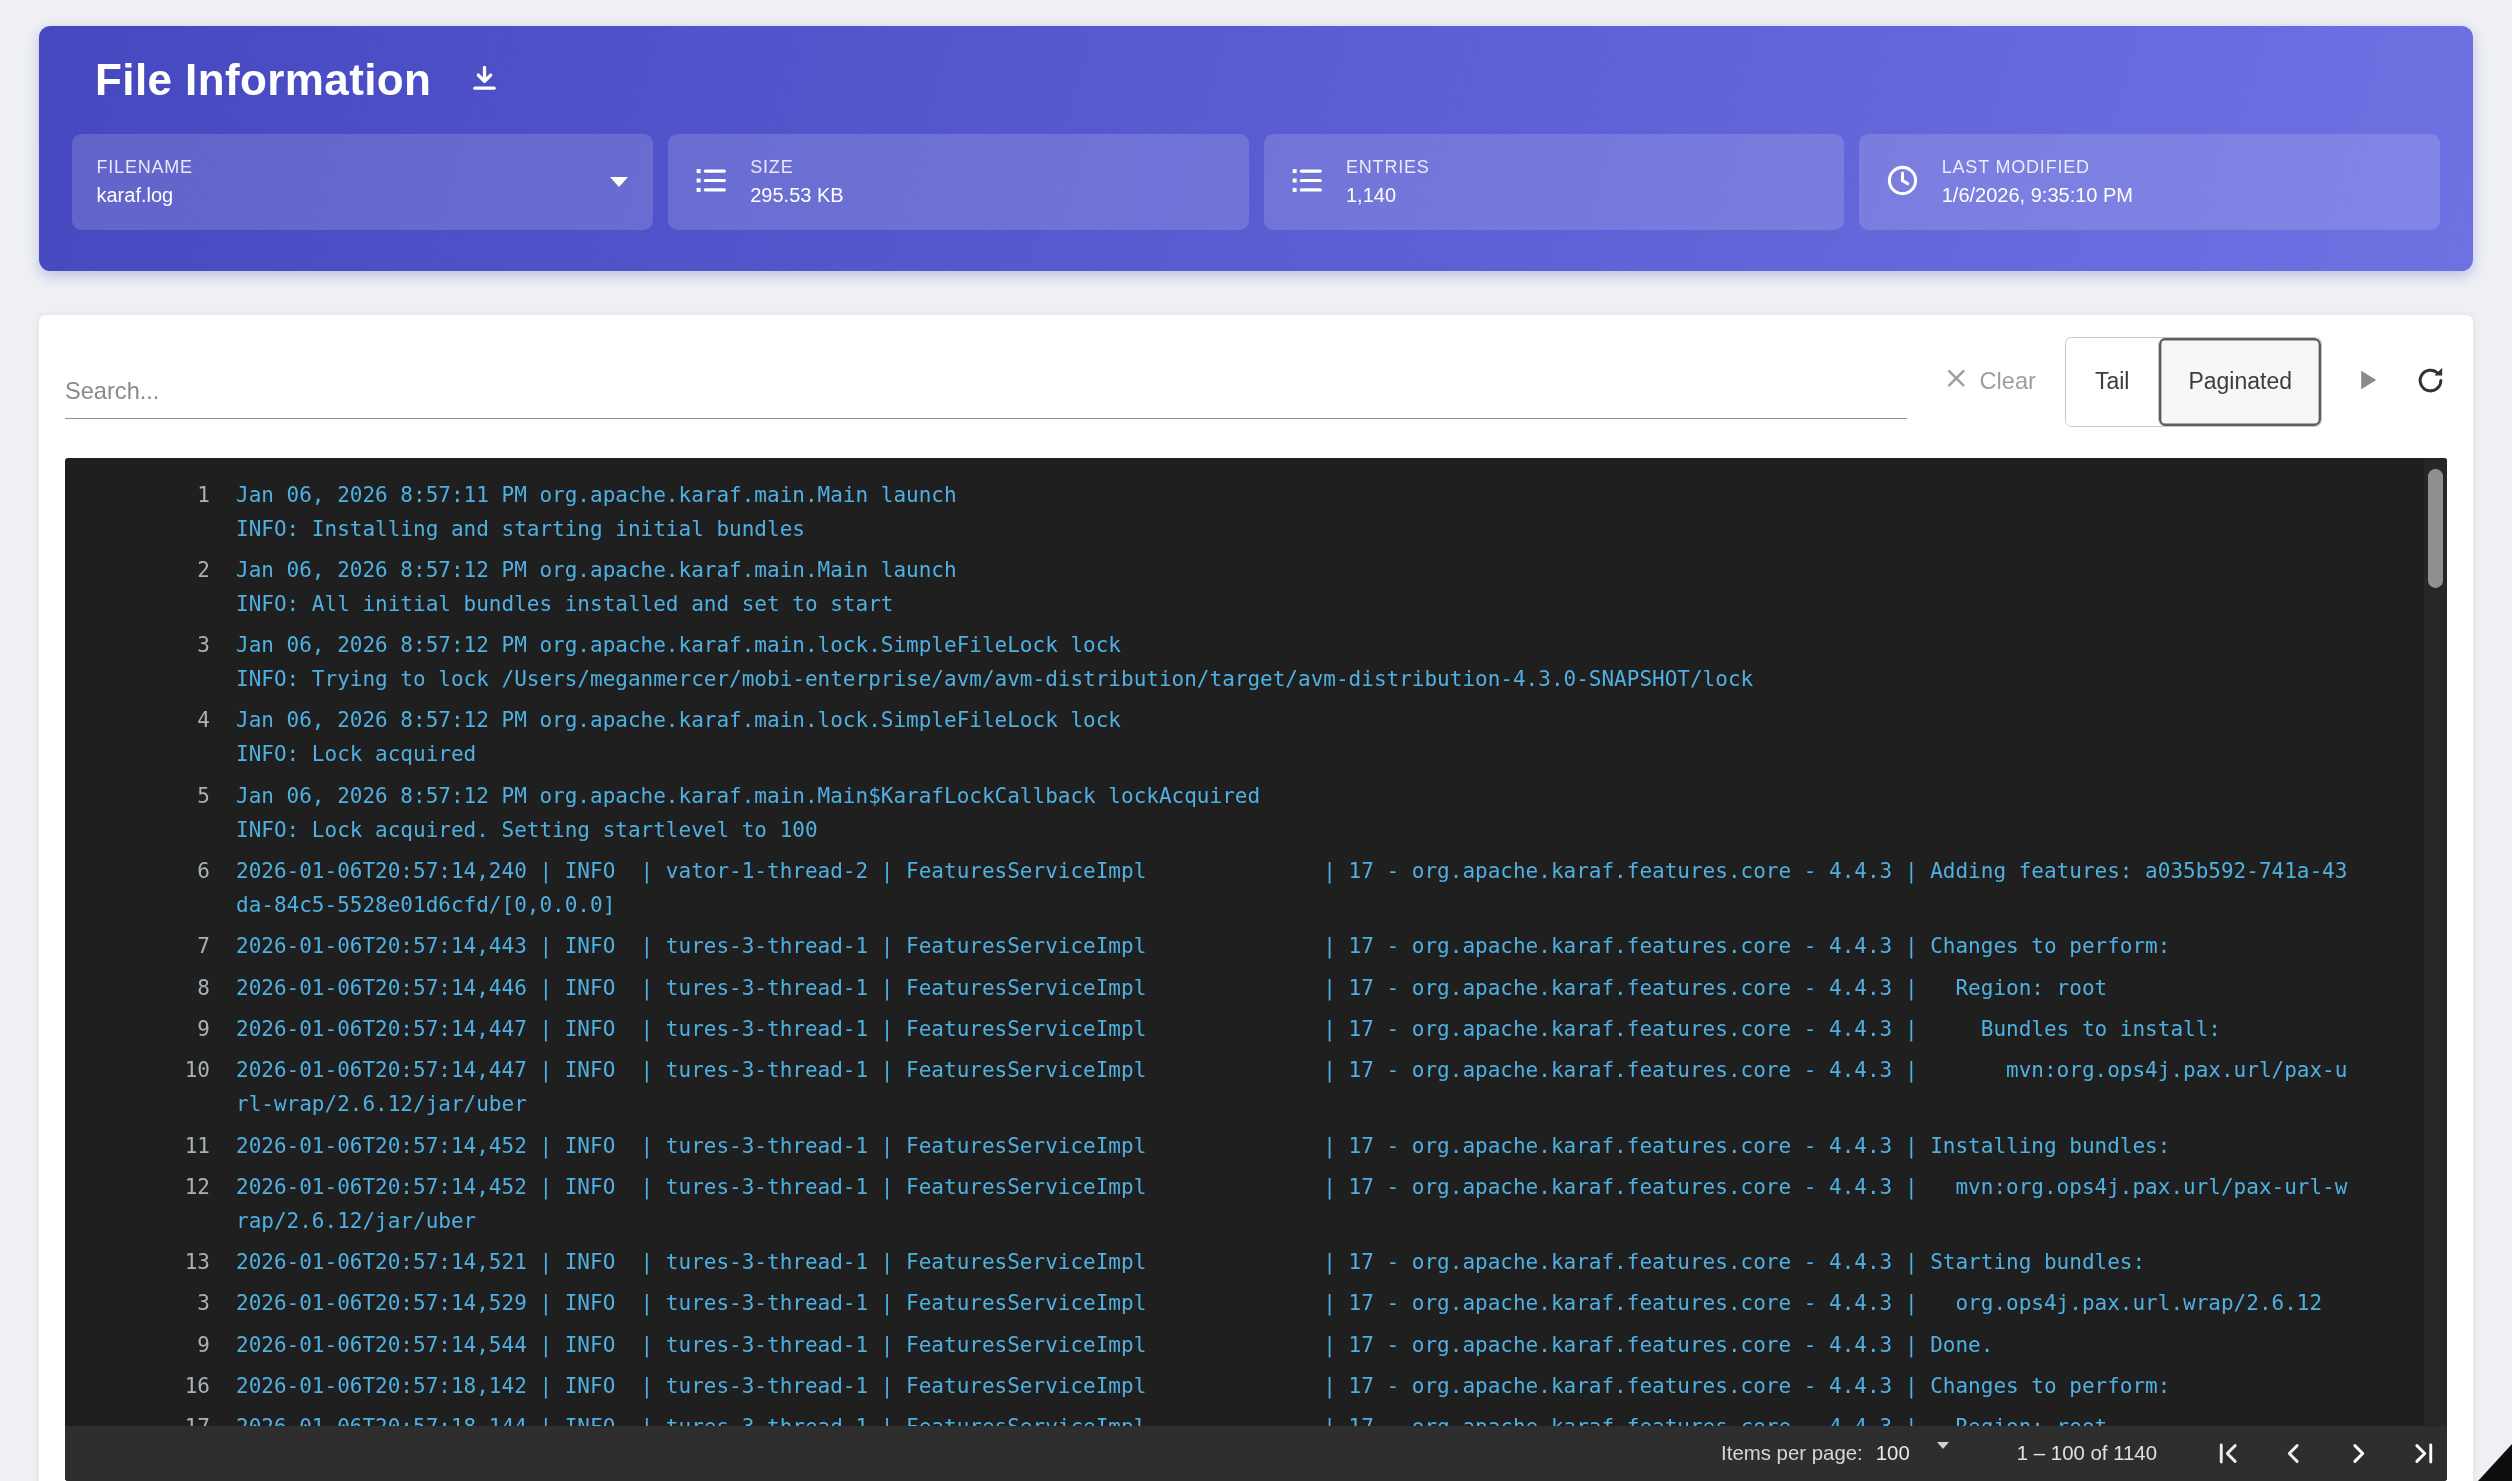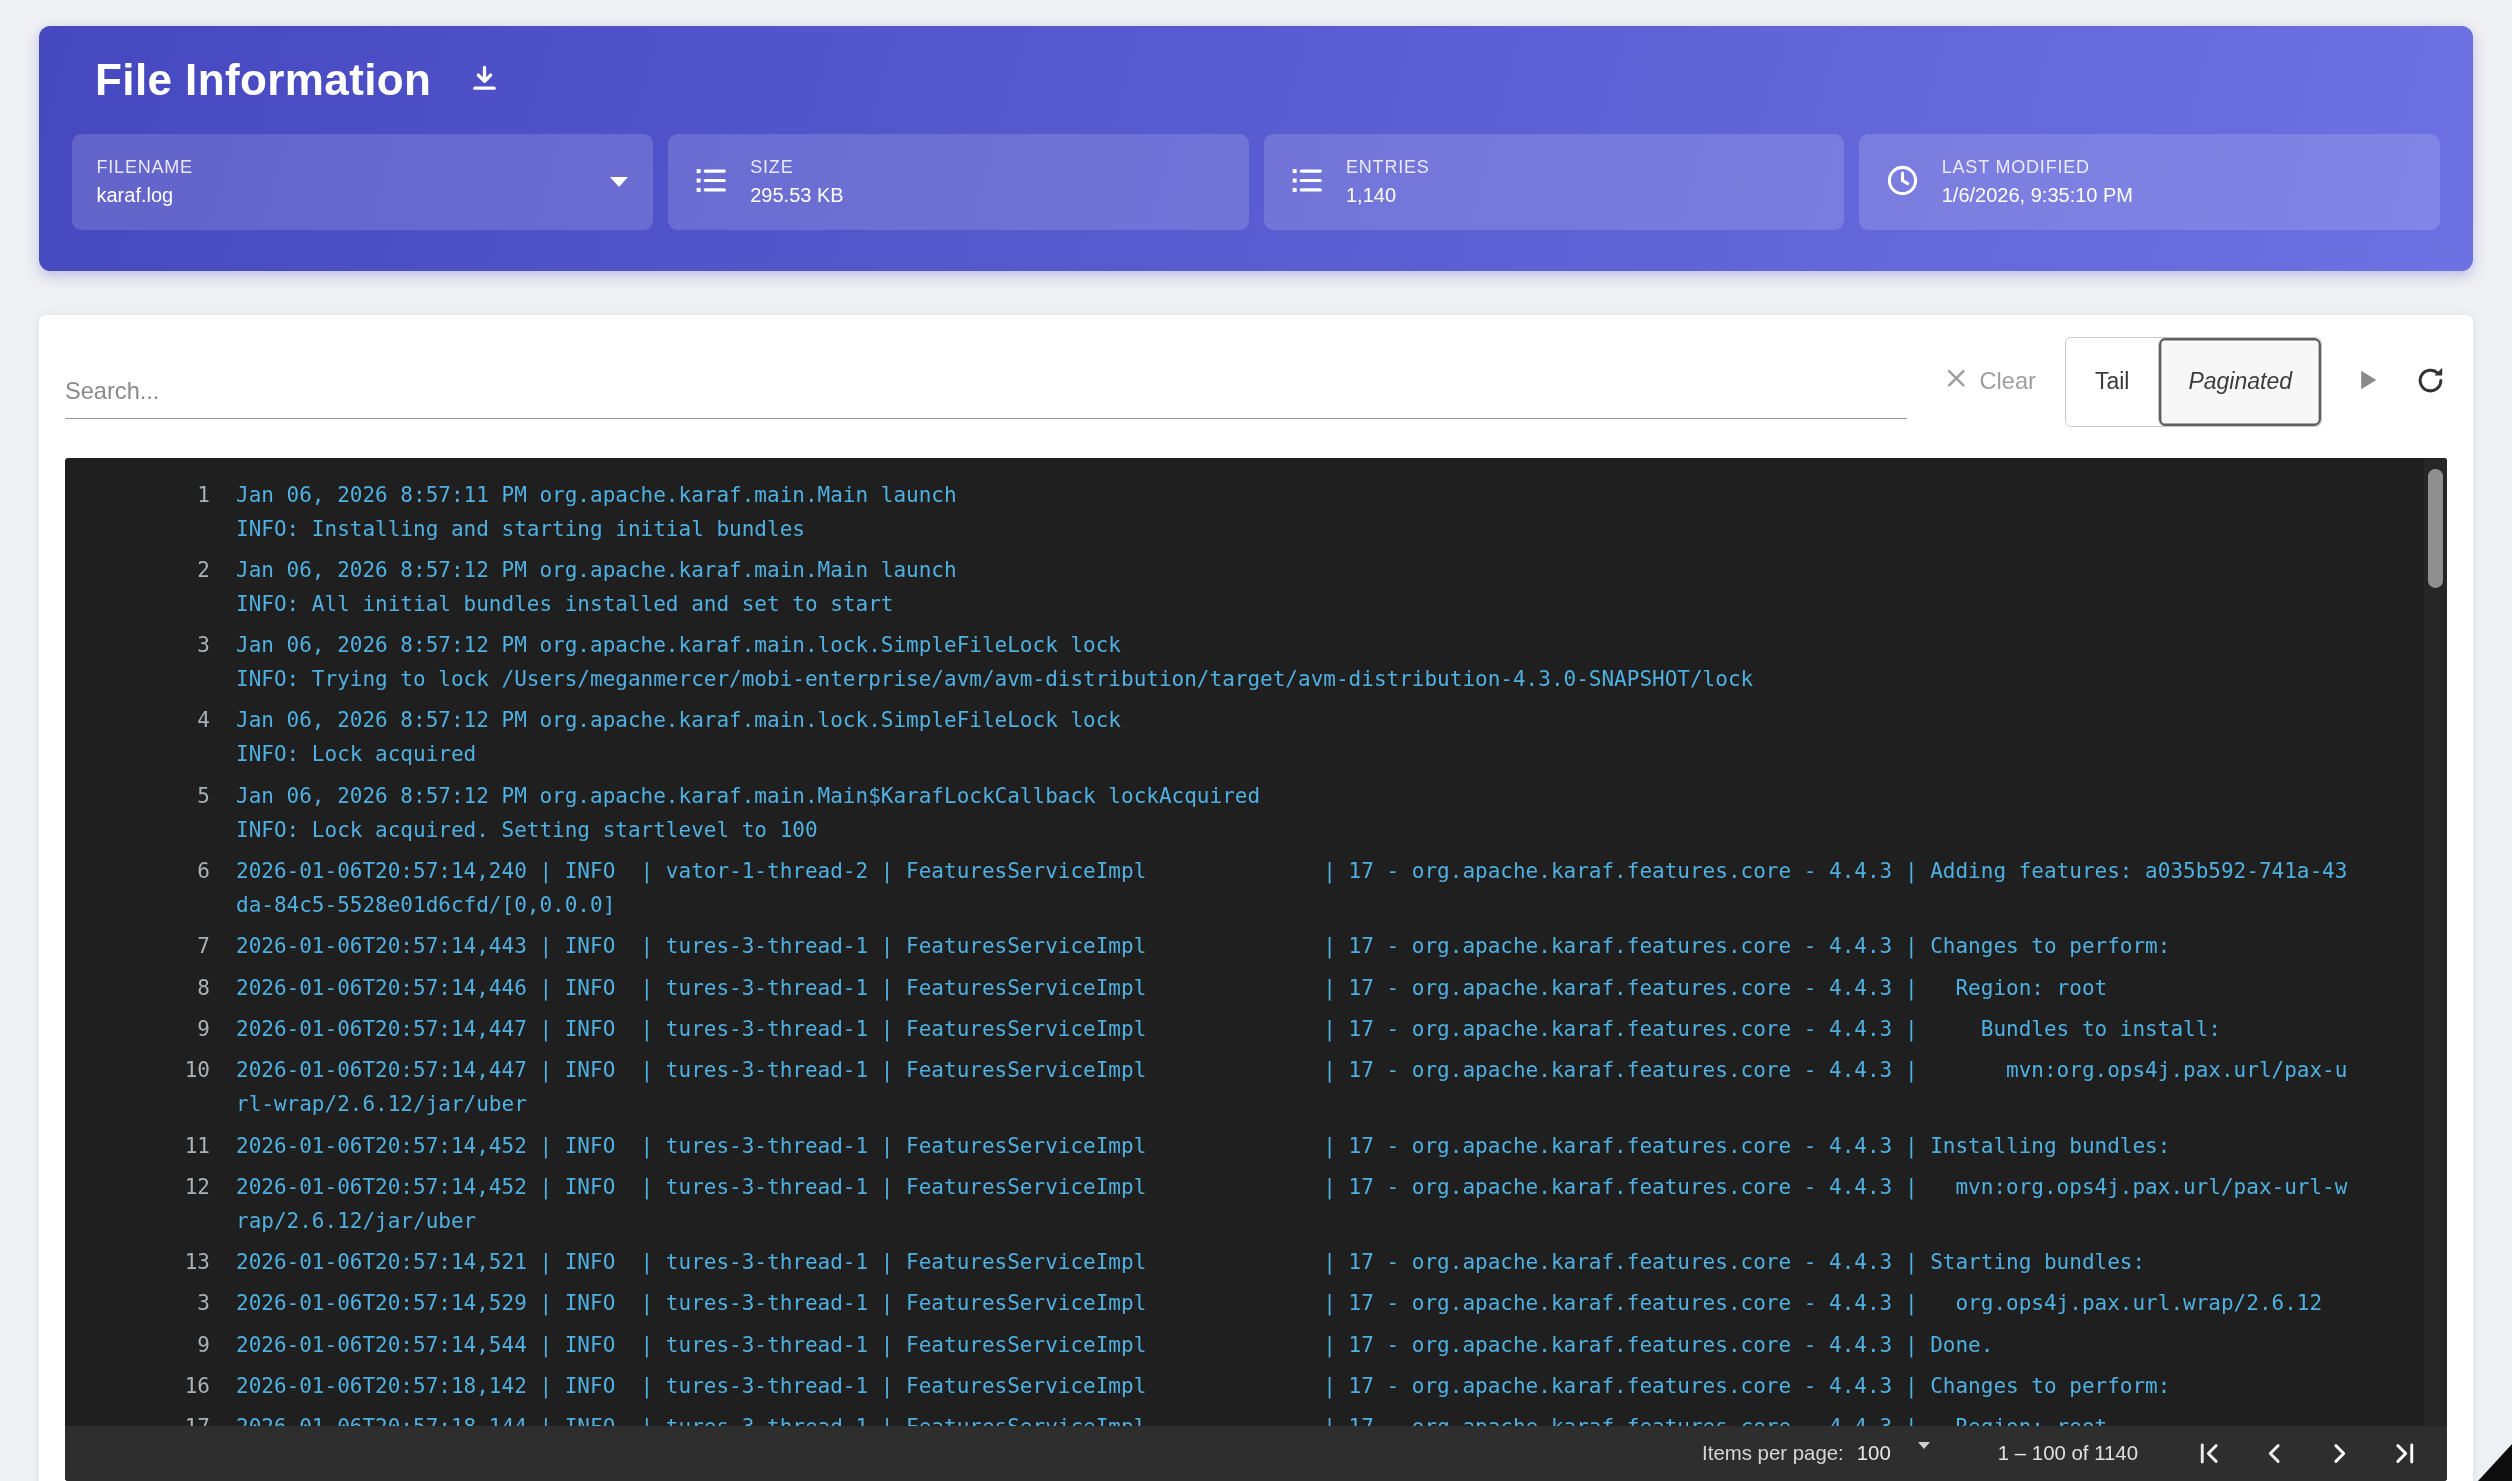--- a/index.html
+++ b/index.html
@@ -62,21 +62,21 @@
     display: flex; align-items: center; gap: 11.4px;
     background: none; border: none;
     color: #9e9e9e; font-size: 23.6px; margin-right: 29px; cursor: default;
     font-family: "Liberation Sans", sans-serif;
   }
   .toggle-group { display: flex; border: 0.8px solid #c6c6c6; border-radius: 6.5px; overflow: hidden; height: 90px; }
   .toggle {
     font-size: 23px; padding: 0 29px; background: #ffffff; border: none;
     color: #3c3c3c; cursor: pointer; font-family: "Liberation Sans", sans-serif;
   }
-  .toggle + .toggle { border-left: 0.8px solid #c6c6c6; font-style: italic; }
+  .toggle + .toggle { border-left: 0.8px solid #c6c6c6; }
   .toggle.selected {
     background: #f7f7f7;
     box-shadow: inset 0 0 0 2.4px #5f5f5f;
     border-radius: 6.5px;
   }
   .play-btn { margin-left: 31px; }
   .refresh-btn { margin-left: 33px; }
 
   
   .log-panel {
@@ -105,21 +105,21 @@
   .scrollbar-thumb {
     position: absolute; top: 11.4px; left: 4.1px; width: 14.7px; height: 119px;
     background: #8f8f8f; border-radius: 7.3px;
   }
 
   
   .paginator {
     position: absolute; left: 0; right: 0; bottom: 0; height: 55px;
     background: #2e2e2e;
     display: flex; align-items: center; justify-content: flex-end;
-    color: #d6d6d6; font-size: 20.4px; padding-right: 28px;
+    color: #d6d6d6; font-size: 20.4px; padding-right: 9px;
   }
   .pp-label { margin-right: 13px; }
   .pp-select { display: inline-flex; align-items: flex-start; gap: 27px; background: none; border: none; color: #e8e8e8; font-size: 20.4px; cursor: pointer; font-family: "Liberation Sans", sans-serif; }
   .pp-caret { width: 0; height: 0; border-left: 6.5px solid transparent; border-right: 6.5px solid transparent; border-top: 7.3px solid #cfcfcf; }
   .range { margin: 0 57px 0 68px; color: #e0e0e0; }
   .nav-btns { display: flex; align-items: center; gap: 36px; }
   .nav-btns .icon-btn svg { display: block; }
 
   
   .cursor-arrow {

